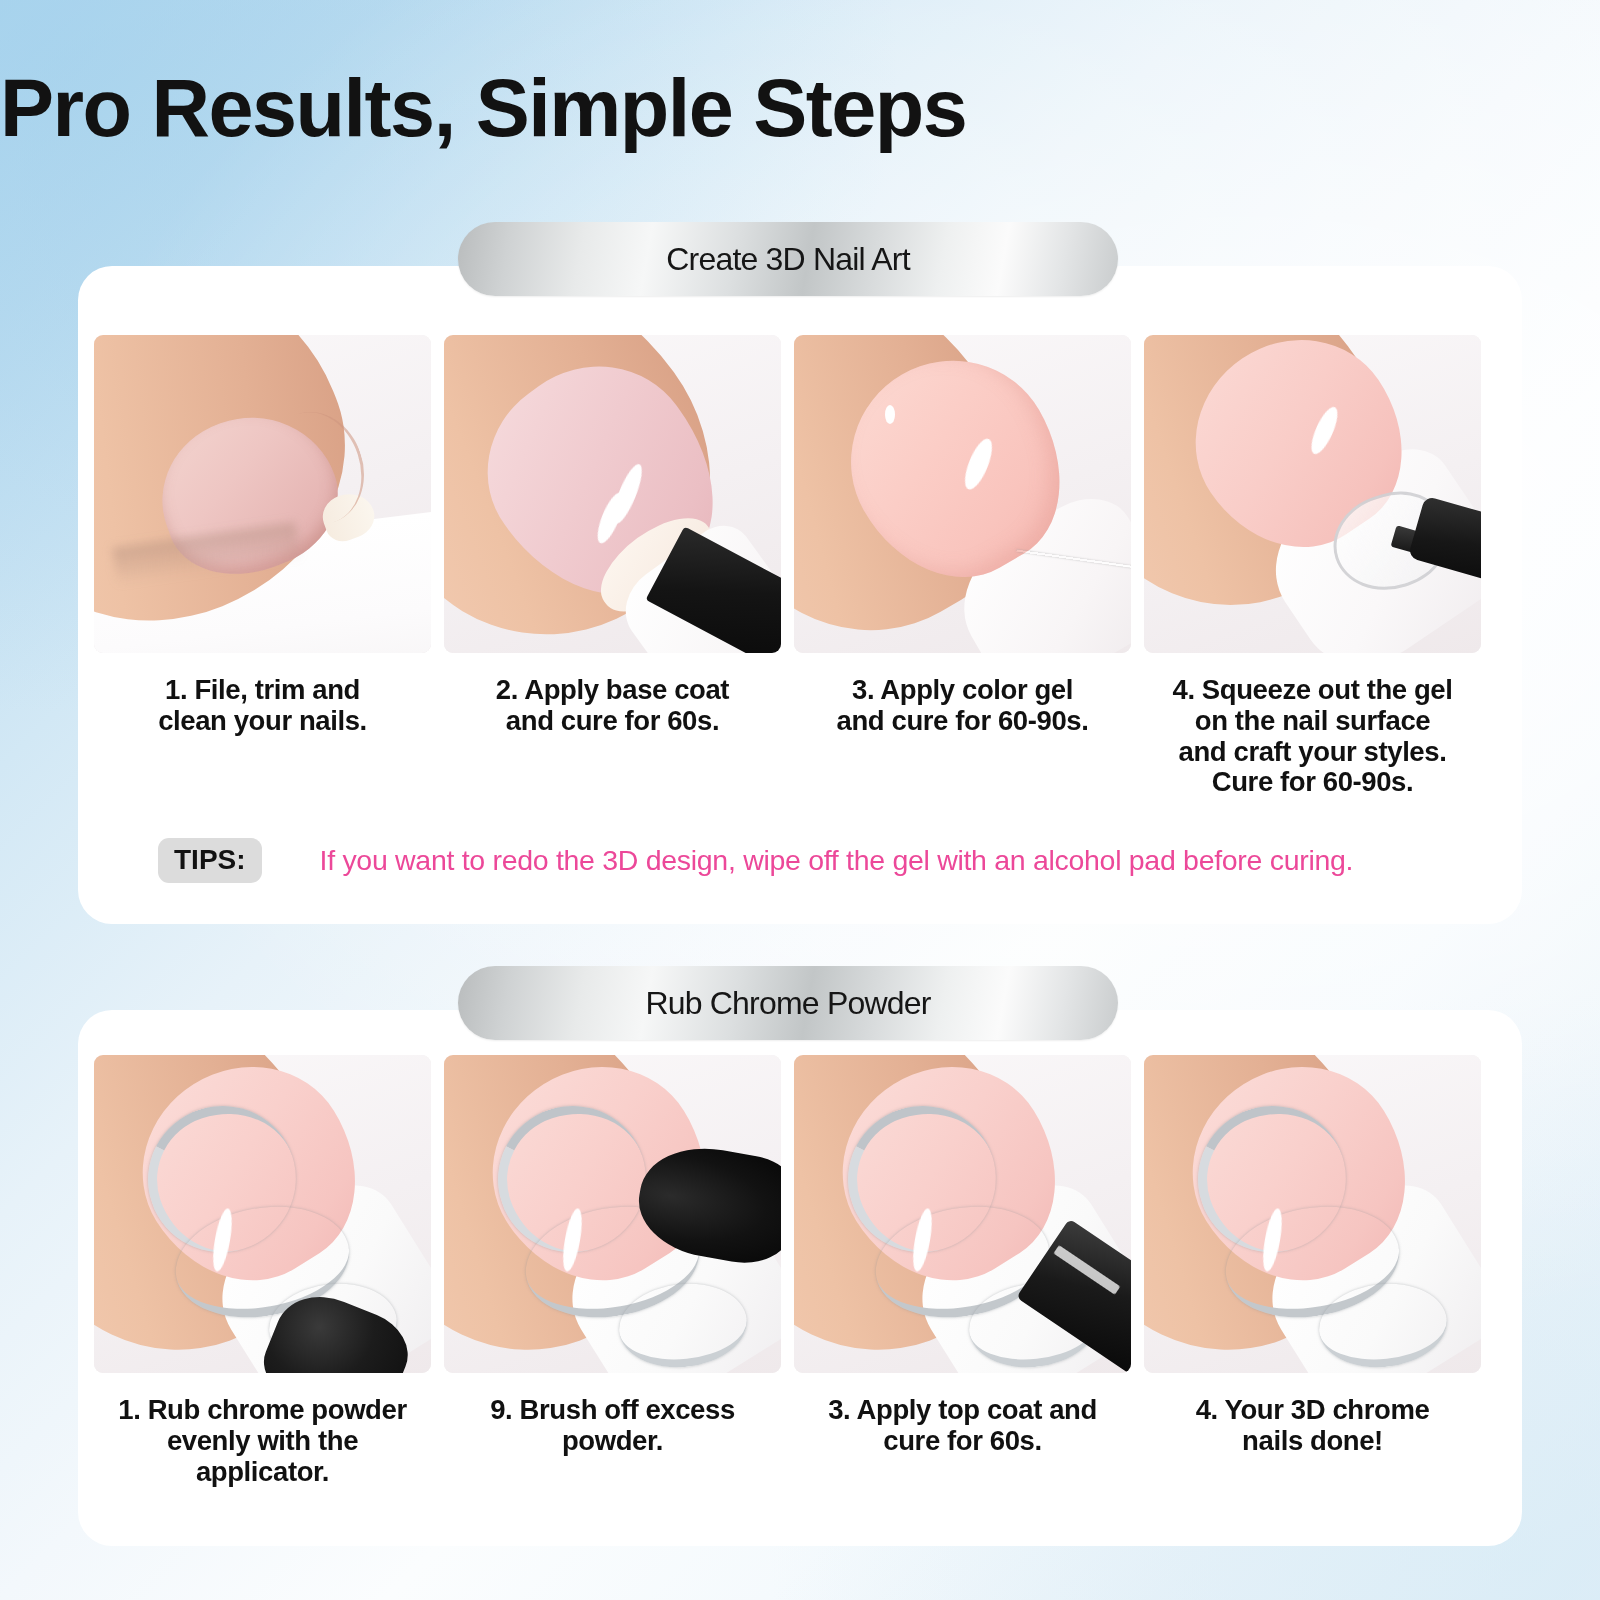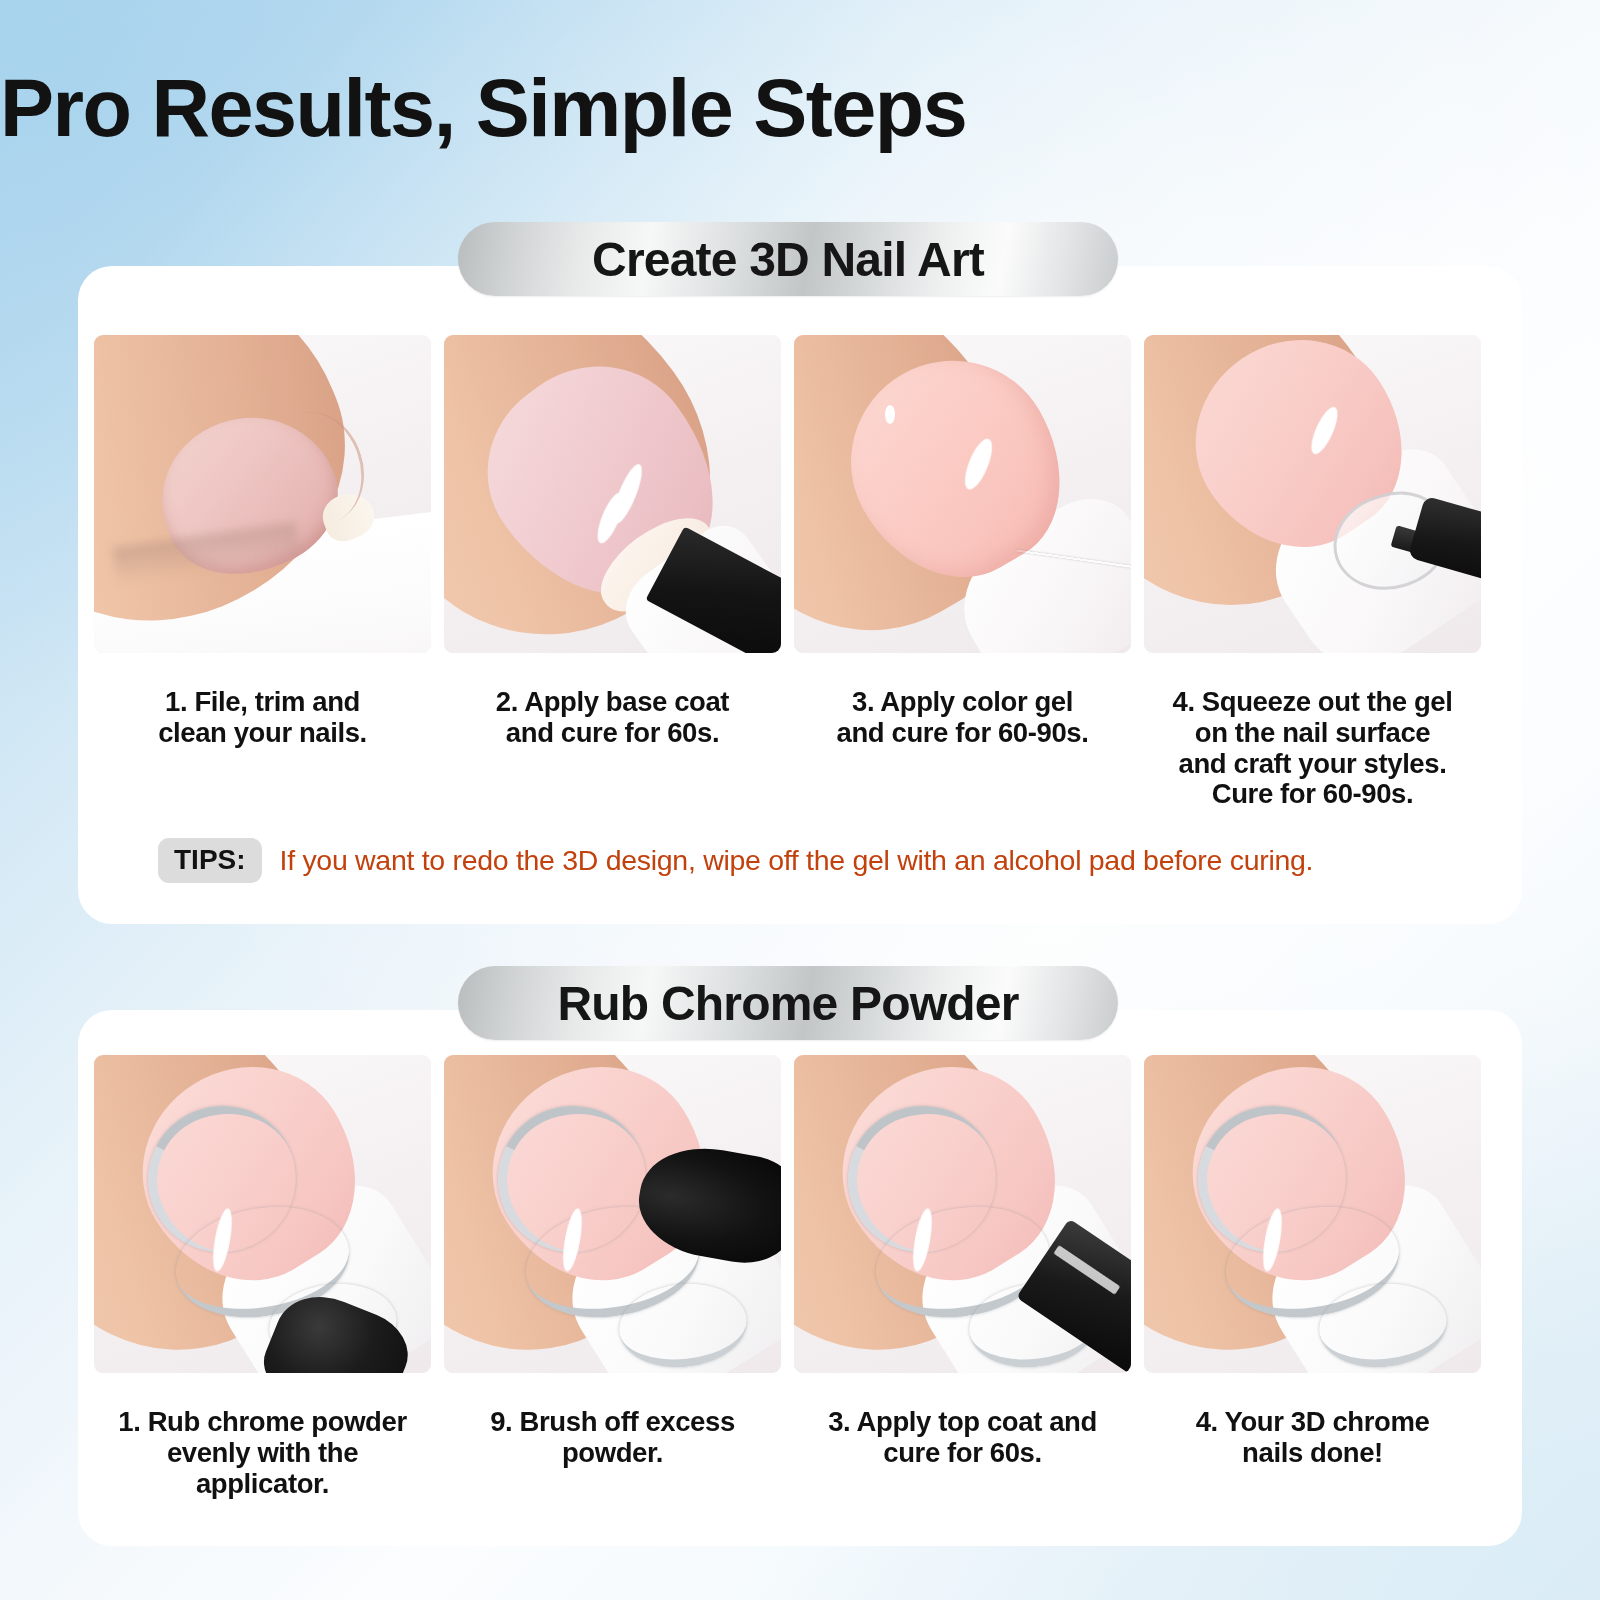--- a/index.html
+++ b/index.html
@@ -91,22 +91,22 @@
         #fbfbfb 82%,
         #e3e5e6 91%,
         #c9cccd 100%);
     display: flex;
     align-items: center;
     justify-content: center;
     z-index: 6;
     box-shadow: 0 1px 2px rgba(0,0,0,0.07);
   }
   .section-pill-label {
-    font-size: 48px;
-    font-weight: 700;
+    font-size: 32px;
+    font-weight: 400;
     color: #161616;
     letter-spacing: -0.8px;
     white-space: nowrap;
   }
 
   
   .steps {
     position: absolute;
     left: 16px;
     width: 1412px;
@@ -121,21 +121,21 @@
   .step-photo {
     width: 337px;
     height: 318px;
     border-radius: 9px;
     overflow: hidden;
     position: relative;
     background: #f2eff0;
   }
 
   .step-caption {
-    margin-top: 34px;
+    margin-top: 22px;
     text-align: center;
     font-size: 27.5px;
     line-height: 1.12;
     font-weight: 700;
     color: #111111;
     letter-spacing: -0.4px;
     white-space: pre-line;
   }
 
   
@@ -151,23 +151,24 @@
     background: #dcdcdc;
     border-radius: 11px;
     padding: 6px 16px 7px 16px;
     font-size: 28px;
     font-weight: 700;
     color: #121212;
     letter-spacing: 0px;
   }
   .tips-text {
     font-size: 28.5px;
-    color: #c2410c;
+    color: #ec4899;
     letter-spacing: -0.3px;
     white-space: nowrap;
+    margin-left: 40px;
   }
 
   
   .ph { position: absolute; inset: 0; }
   .bg-white { background: linear-gradient(160deg,#fbf9fa 0%,#f4f0f2 55%,#efe9eb 100%); }
 
   
   .finger {
     position: absolute;
     background: linear-gradient(105deg,#f3cdb4 0%,#eec2a5 35%,#e3b094 70%,#d79e83 100%);

